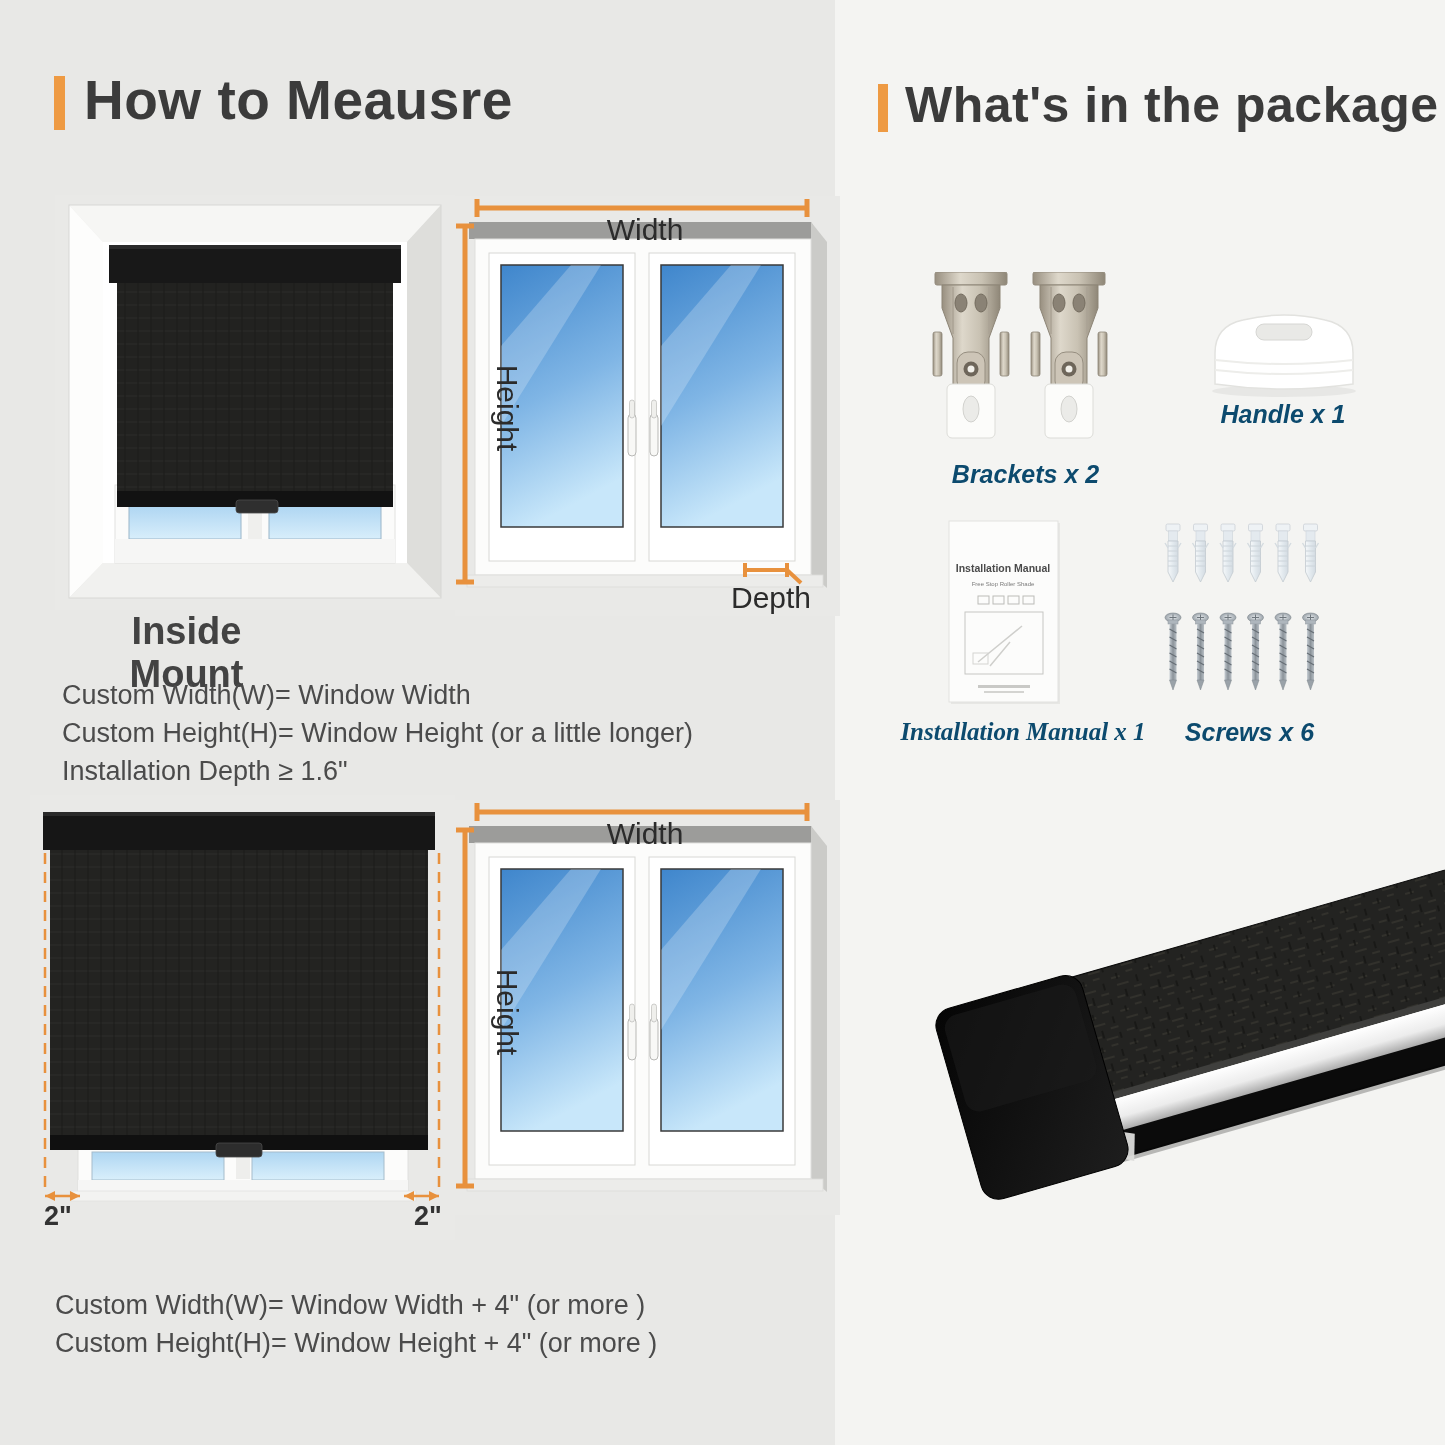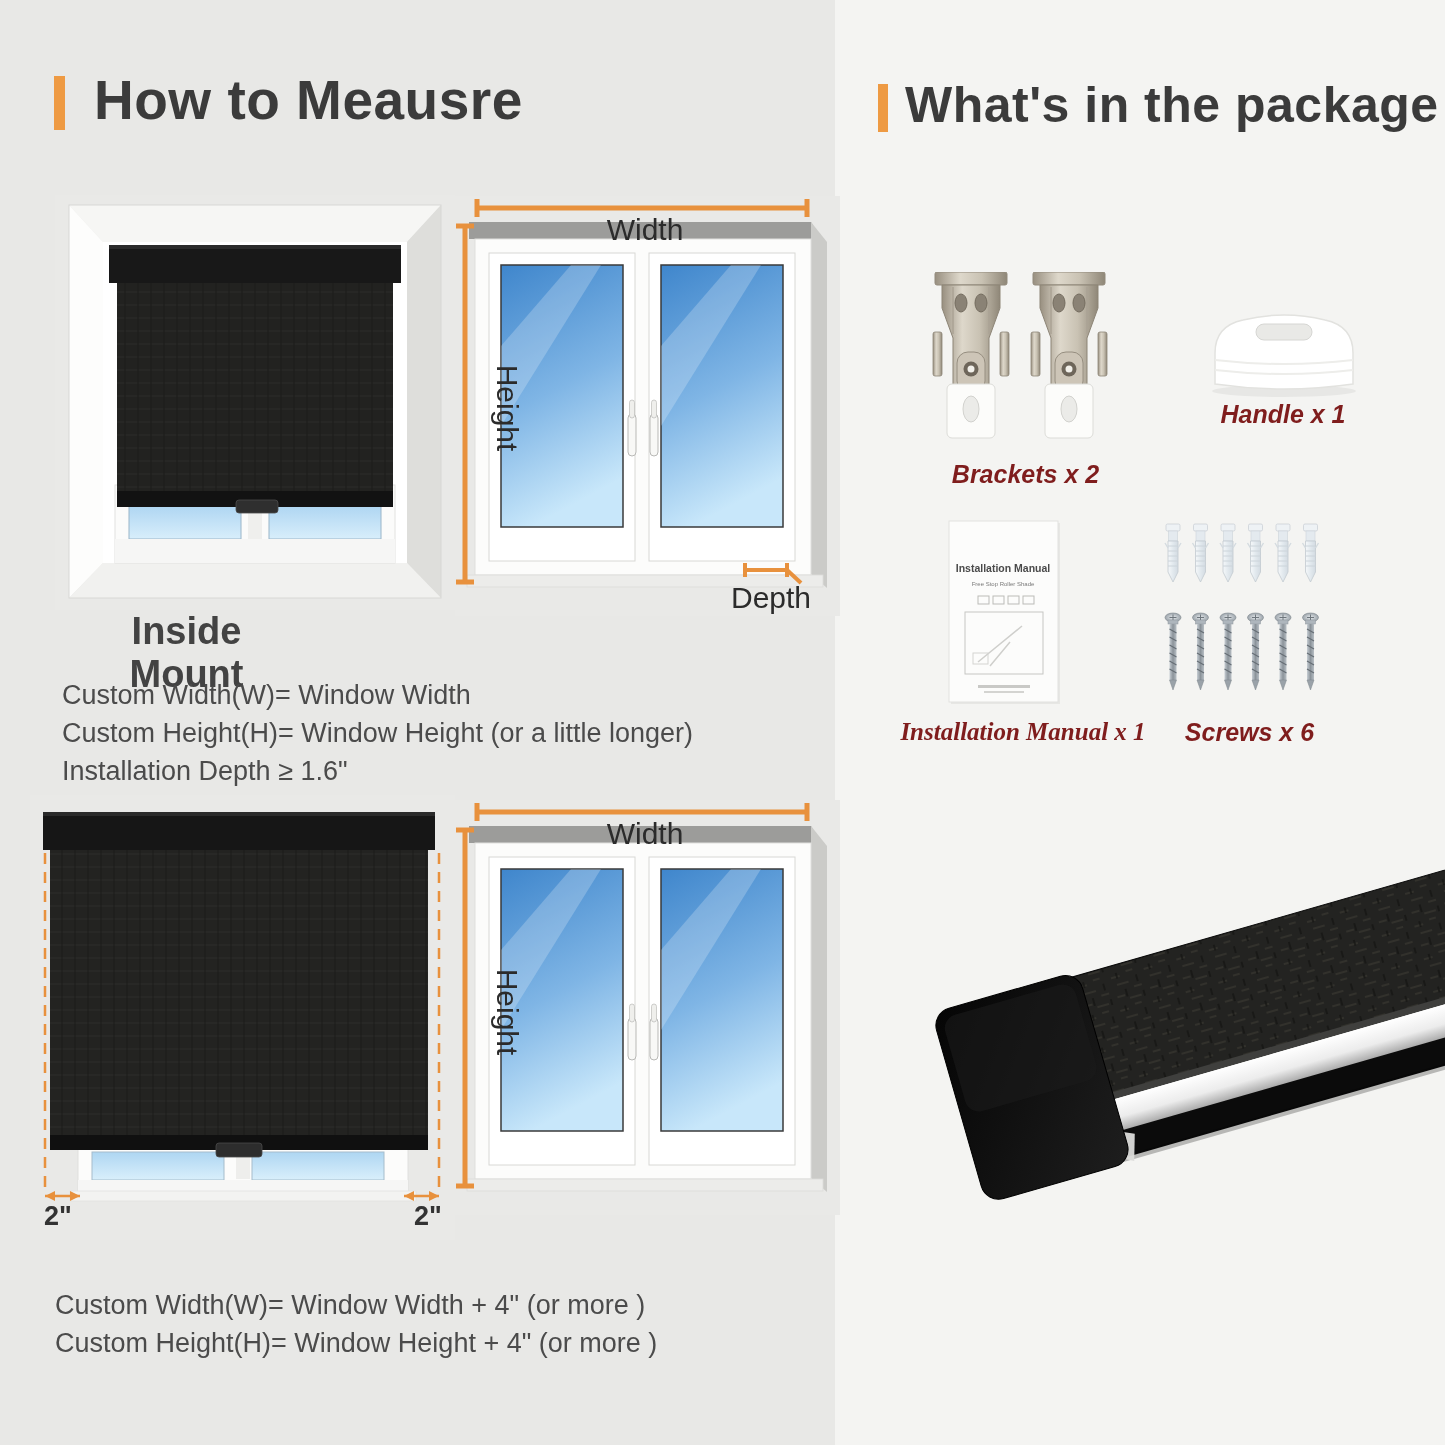--- a/index.html
+++ b/index.html
@@ -12,34 +12,34 @@
   .sec-title{position:absolute;display:flex;align-items:flex-start;}
   .accent-bar{display:inline-block;background:#EE9A43;}
   .sec-title h1{margin:0;font-weight:700;color:#3b3b3b;line-height:1.02;letter-spacing:0.5px;}
   .t-left h1{font-size:55px;}
   .t-right h1{font-size:50px;}
   .t-left .accent-bar{width:11px;height:54px;margin-right:19px;margin-top:4px;}
   .t-right .accent-bar{width:10px;height:48px;margin-right:17px;margin-top:4px;}
   .mount-heading{position:absolute;margin:0;font-size:38px;font-weight:700;color:#434343;text-align:center;}
   .mount-lines{position:absolute;margin:0;color:#4b4b4b;font-size:27px;}
   .mount-lines p{margin:0 0 11px 0;line-height:27px;}
-  .pkg-label{position:absolute;font-size:25px;font-weight:700;font-style:italic;color:#7f1d1d;text-align:center;}
+  .pkg-label{position:absolute;font-size:25px;font-weight:700;font-style:italic;color:#0c4a6e;text-align:center;}
   .meas-label{font-size:30px;fill:#2b2b2b;font-family:"Liberation Sans",sans-serif;}
   .gap-label{font-size:27px;font-weight:600;fill:#333;font-family:"Liberation Sans",sans-serif;}
   svg{display:block;}
 </style>
 </head>
 <body>
 
 <div id="canvas">
 
   <div class="panel panel-left"></div>
   <div class="panel panel-right"></div>
 
-  <div class="sec-title t-left" style="left:54px;top:72px;gap:10px;">
+  <div class="sec-title t-left" style="left:54px;top:72px;">
     <span class="accent-bar"></span>
     <h1>How to Meausre</h1>
   </div>
 
   <div class="sec-title t-right" style="left:878px;top:80px;">
     <span class="accent-bar"></span>
     <h1>What's in the package</h1>
   </div>
 
   <svg class="abs" style="left:55px;top:195px;" width="400" height="415" viewBox="0 0 400 415">

